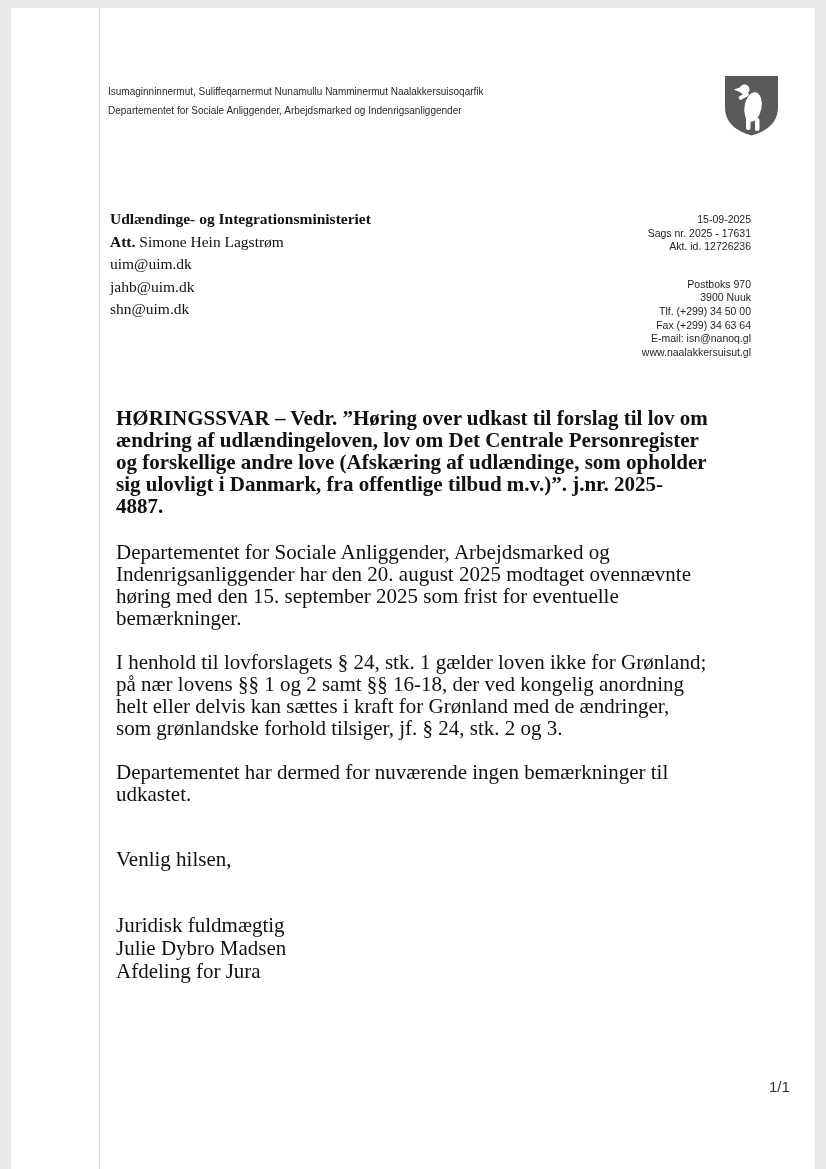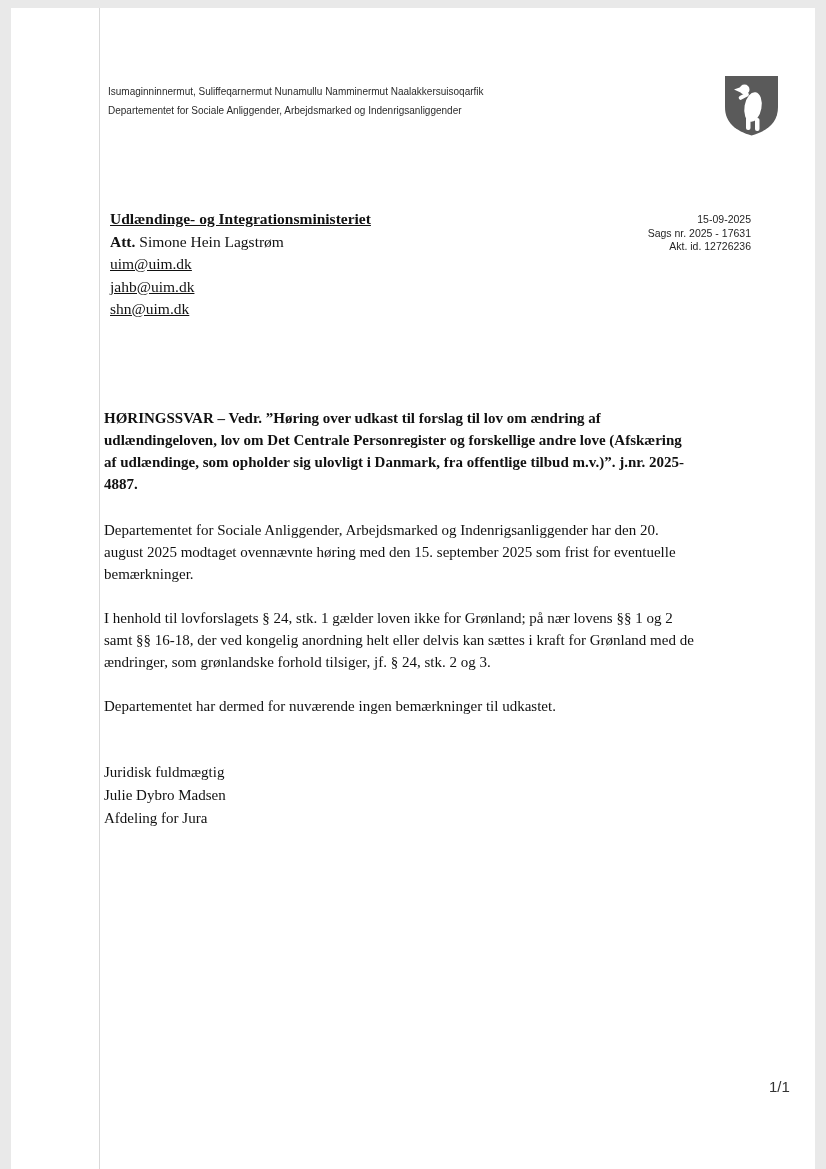--- a/index.html
+++ b/index.html
@@ -24,31 +24,31 @@
   .logo-block { position:absolute; left:539px; top:79px; width:156px; }
   .logo-title {
     font-size:13px; letter-spacing:2.2px; color:#b3b1ae;
     padding-bottom:4px; border-bottom:1px solid #8f8f8f; white-space:nowrap;
   }
   .logo-subtitle { margin-top:3px; font-size:10.6px; font-weight:bold; letter-spacing:0.4px; color:#3d3d3d; white-space:nowrap; }
   .crest { position:absolute; left:711px; top:66px; width:59px; height:63px; }
 
   
   .recipient { position:absolute; left:99px; top:200px; font-size:15.5px; line-height:22.5px; }
-  .recipient .ministry { font-weight:bold;text-decoration:underline; }
+  .recipient .ministry { font-weight:bold; }
   .recipient .att-label { font-weight:bold; }
-  .recipient .email { text-decoration:underline; color:#111; cursor:pointer; display:inline-block; }
+  .recipient .email { color:#111; cursor:pointer; display:inline-block; }
 
   
   .meta { position:absolute; left:520px; top:205px; width:220px; text-align:right;
           font-size:10.5px; line-height:13.6px; color:#1f1f1f; }
   .meta .group-address { margin-top:24px; }
 
   
-  .letter { position:absolute; left:93px; top:399px; width:592px; font-size:15px; line-height:22px; }
+  .letter { position:absolute; left:105px; top:399px; width:592px; font-size:21px; line-height:22px; }
   .subject { font-weight:bold; margin-bottom:24px; }
   .para { margin-bottom:22px; }
   .closing { margin-top:43px; }
   .signature { margin-top:44px; line-height:23px; }
 
   
   .page-number { position:absolute; left:758px; top:1070px; font-size:15px; color:#333; }
 </style>
 </head>
 <body>
@@ -85,27 +85,36 @@
     <div><span class="email">jahb@uim.dk</span></div>
     <div><span class="email">shn@uim.dk</span></div>
   </div>
 
   <div class="meta sans">
     <div class="group-case">
       <div>15-09-2025</div>
       <div>Sags nr. 2025 - 17631</div>
       <div>Akt. id. 12726236</div>
     </div>
+    <div class="group-address">
+      <div>Postboks 970</div>
+      <div>3900 Nuuk</div>
+      <div>Tlf. (+299) 34 50 00</div>
+      <div>Fax (+299) 34 63 64</div>
+      <div>E-mail: isn@nanoq.gl</div>
+      <div>www.naalakkersuisut.gl</div>
+    </div>
   </div>
 
   <div class="letter">
     <div class="subject">HØRINGSSVAR – Vedr. ”Høring over udkast til forslag til lov om ændring af udlændingeloven, lov om Det Centrale Personregister og forskellige andre love (Afskæring af udlændinge, som opholder sig ulovligt i Danmark, fra offentlige tilbud m.v.)”. j.nr. 2025-4887.</div>
     <p class="para">Departementet for Sociale Anliggender, Arbejdsmarked og Indenrigsanliggender har den 20. august 2025 modtaget ovennævnte høring med den 15. september 2025 som frist for eventuelle bemærkninger.</p>
     <p class="para">I henhold til lovforslagets § 24, stk. 1 gælder loven ikke for Grønland; på nær lovens §§ 1 og 2 samt §§ 16-18, der ved kongelig anordning helt eller delvis kan sættes i kraft for Grønland med de ændringer, som grønlandske forhold tilsiger, jf. § 24, stk. 2 og 3.</p>
     <p class="para">Departementet har dermed for nuværende ingen bemærkninger til udkastet.</p>
+    <div class="closing">Venlig hilsen,</div>
     <div class="signature">
       <div>Juridisk fuldmægtig</div>
       <div>Julie Dybro Madsen</div>
       <div>Afdeling for Jura</div>
     </div>
   </div>
 
   <div class="page-number sans">1/1</div>
 
 </div>

